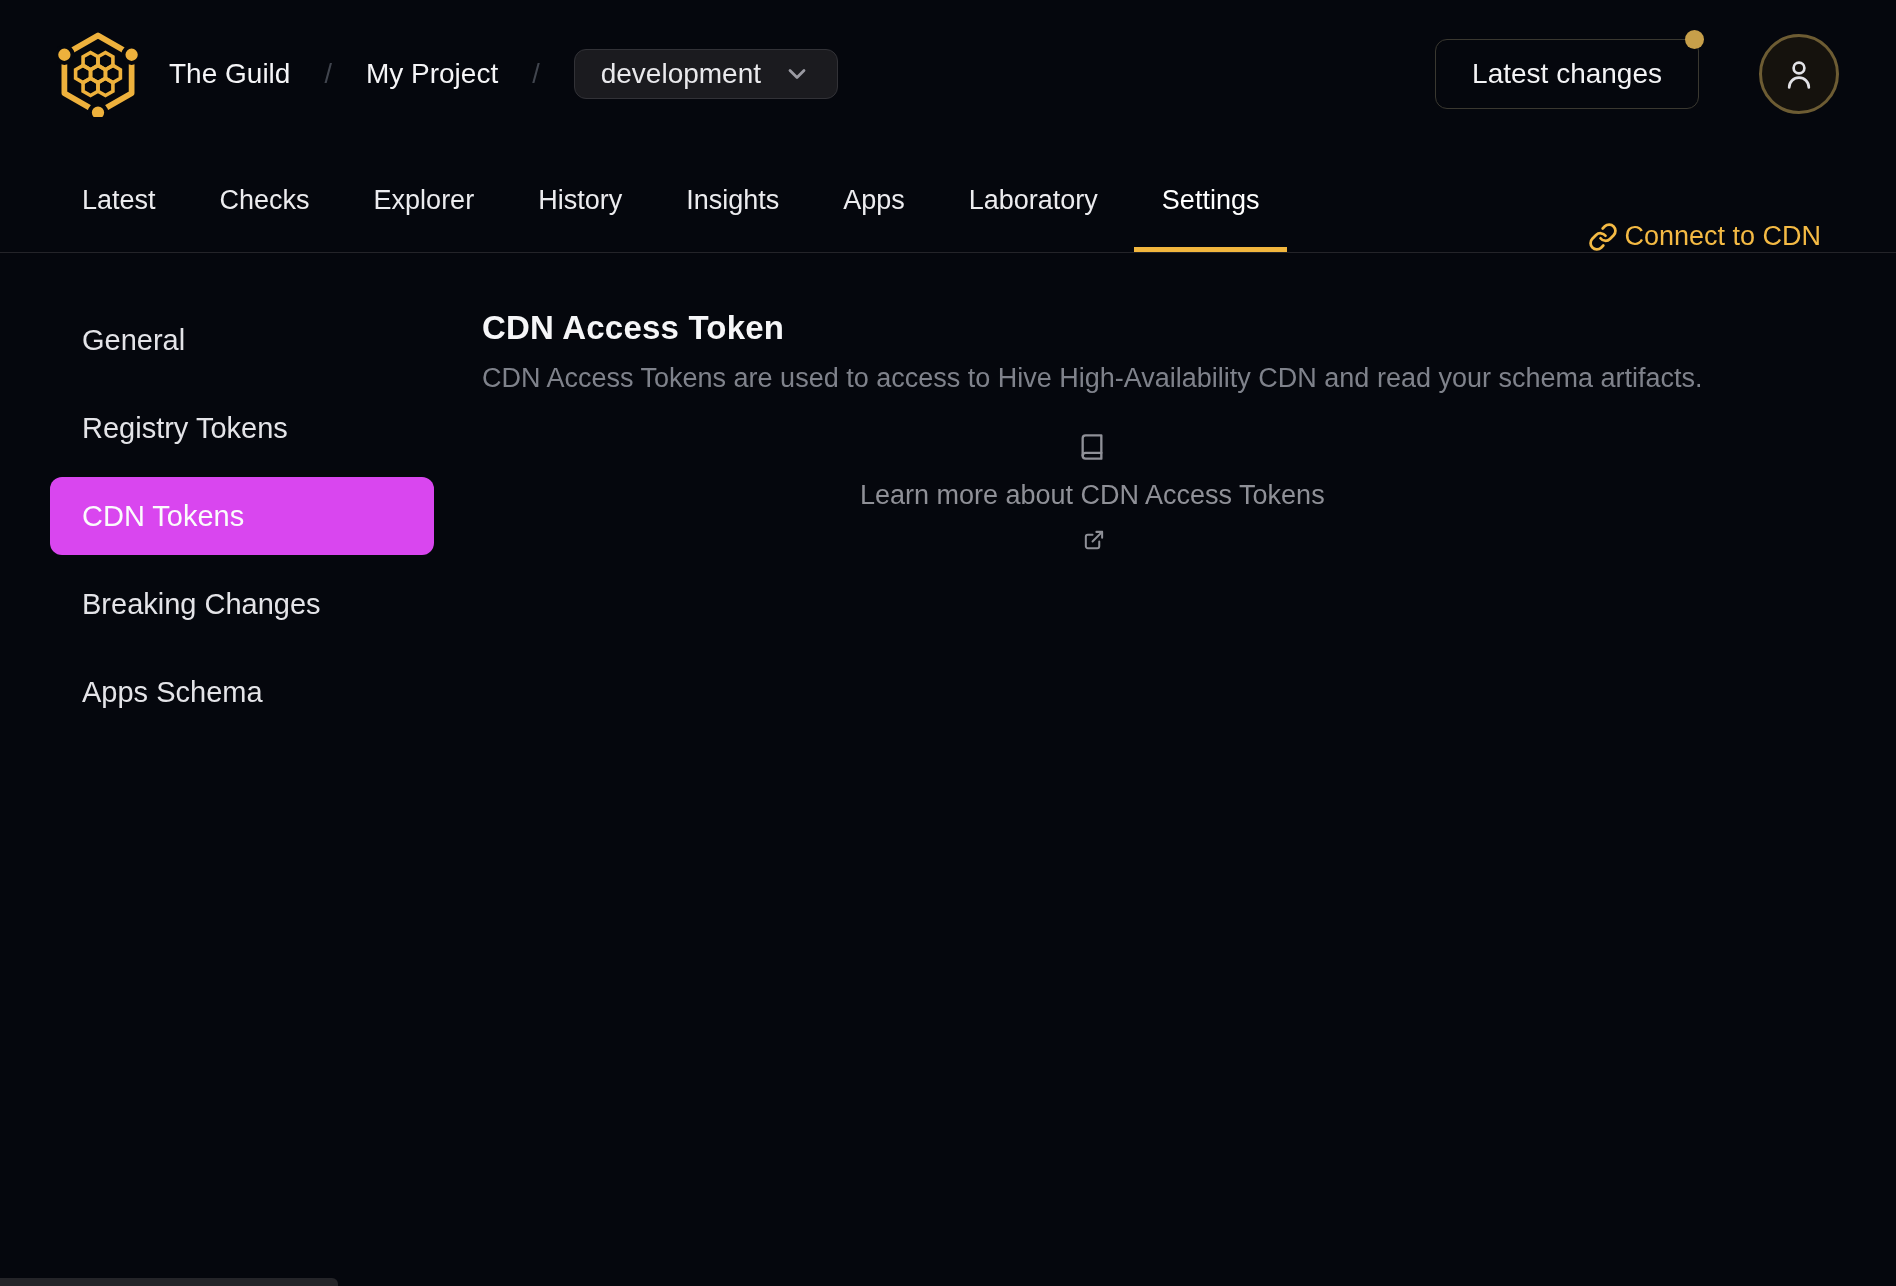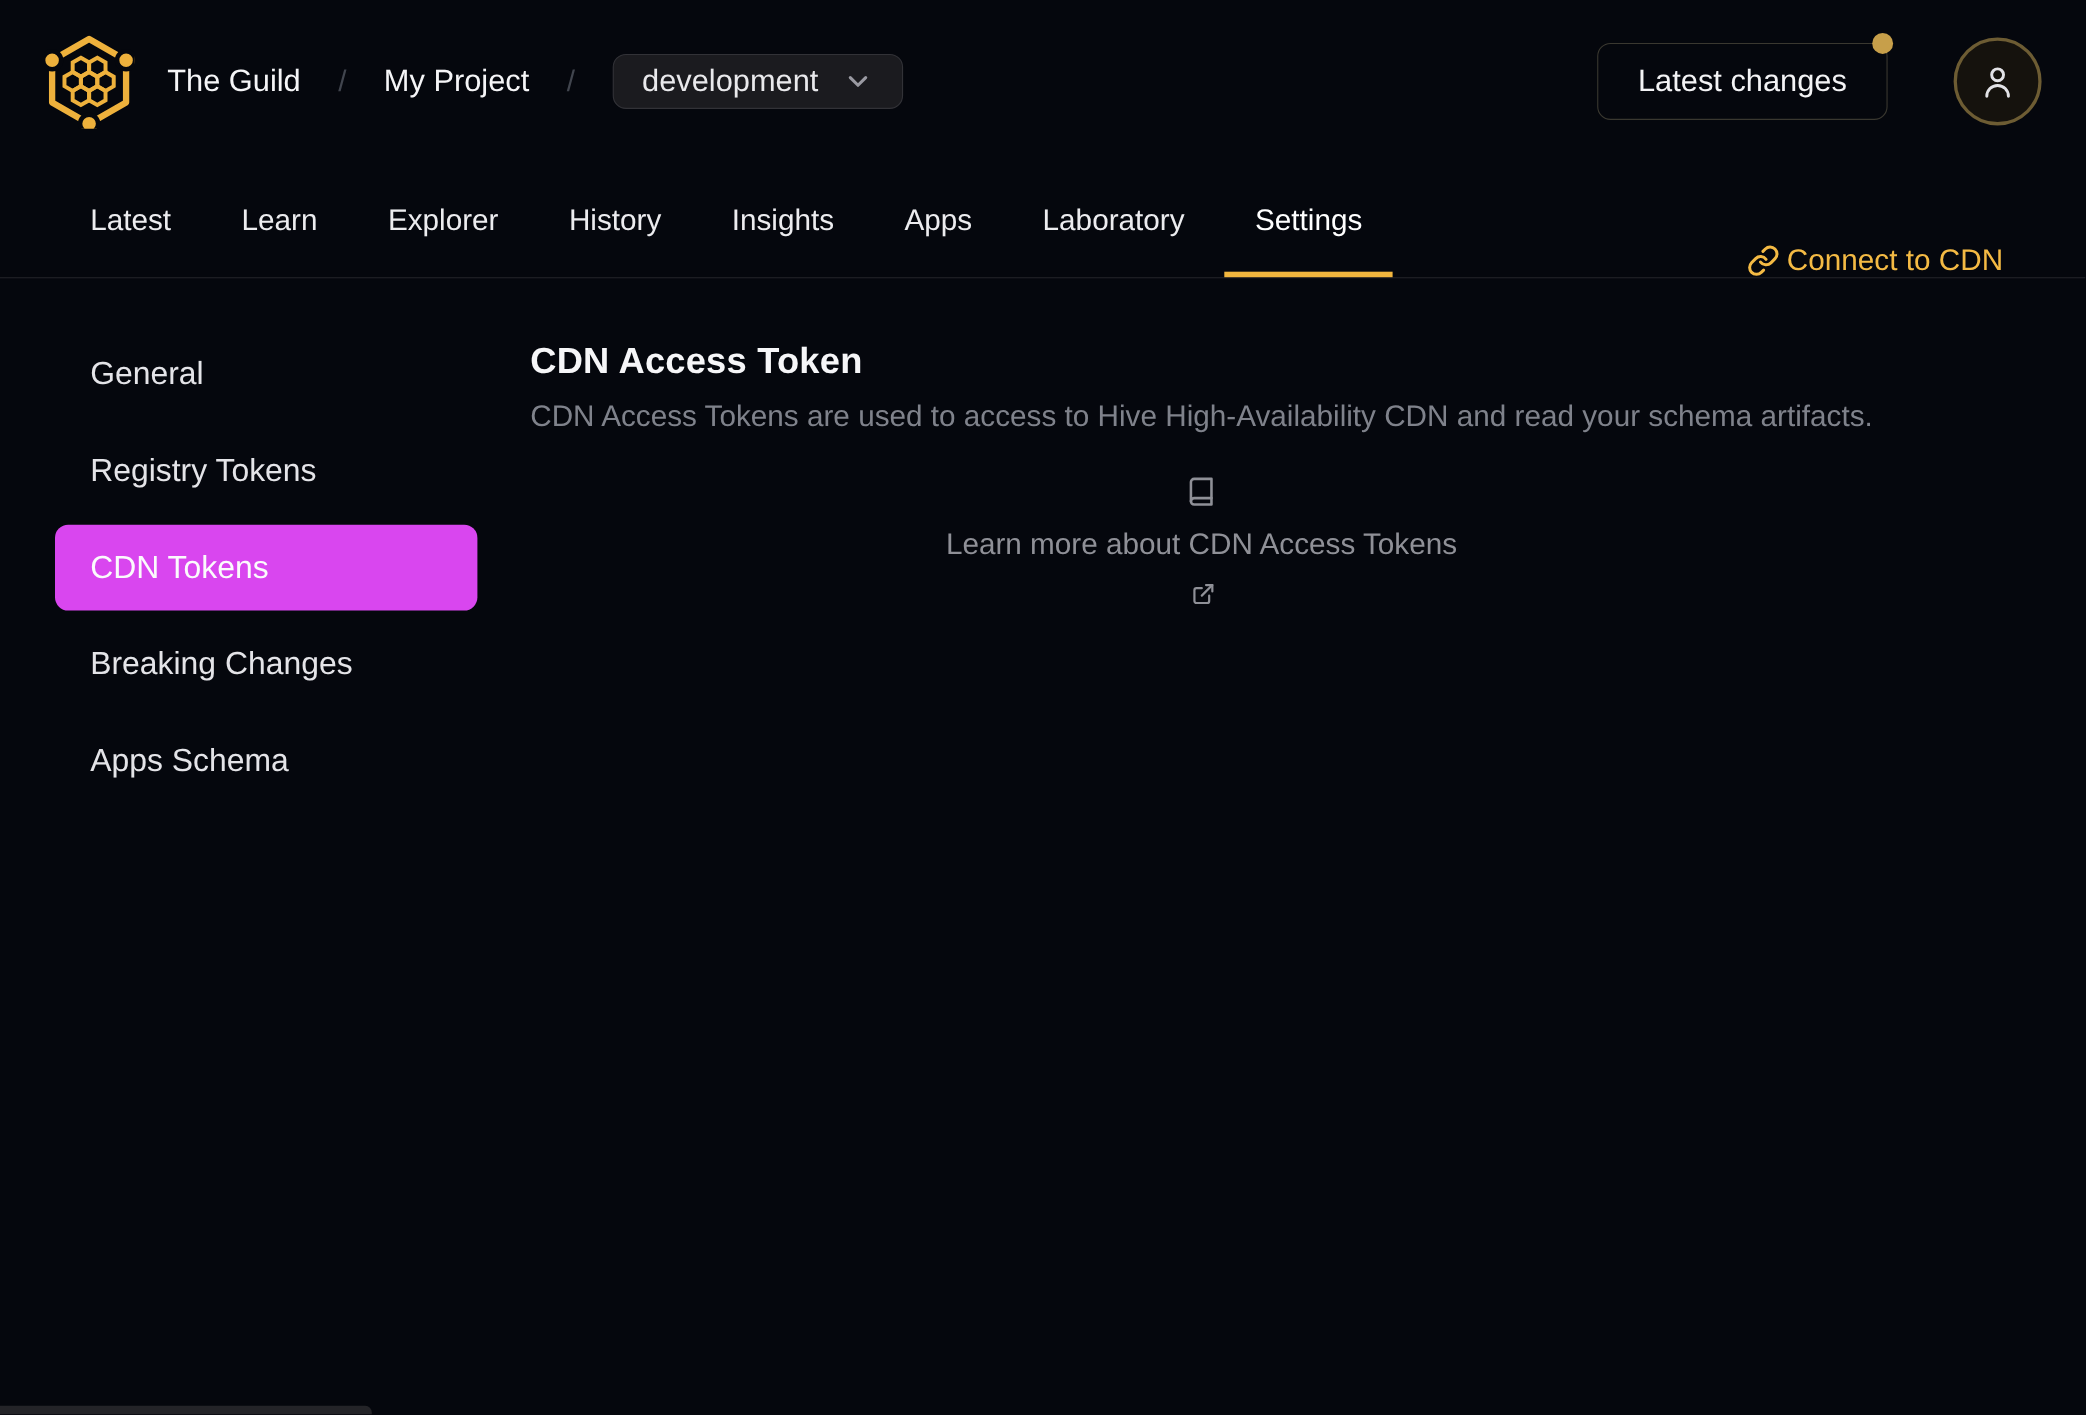--- a/index.html
+++ b/index.html
@@ -5,21 +5,21 @@
   * { margin:0; padding:0; box-sizing:border-box; }
   html,body { width:1896px; height:1286px; overflow:hidden; }
   body {
     background:#05070d;
     color:#f2f2f4;
     font-family:"Liberation Sans", sans-serif;
     position:relative;
   }
 
   
-  .header { display:flex; align-items:center; height:148px; padding:0 40px; }
+  .header { display:flex; align-items:center; height:148px; padding:0 57px; }
   .logo { width:82px; height:86px; flex:none; display:block; }
   .breadcrumb { display:flex; align-items:center; margin-left:30px; gap:34px; font-size:28px; }
   .crumb { color:#f5f5f7; cursor:pointer; }
   .crumb-sep { color:#41454e; font-size:27px; }
   .env-select {
     display:flex; align-items:center; gap:22px;
     margin-left:34px; height:50px; padding:0 26px;
     background:#1b1b1f; border:1px solid #323237; border-radius:12px;
     font-size:28px; color:#e9e9ec; cursor:pointer;
   }
@@ -145,21 +145,21 @@
       <svg width="38" height="38" viewBox="0 0 24 24" fill="none" stroke="#e2e2e6" stroke-width="1.7" stroke-linecap="round">
         <circle cx="12" cy="8.2" r="3.4"></circle>
         <path d="M5.8,20.5 a6.2,6.2 0 0 1 12.4,0"></path>
       </svg>
     </div>
   </div>
 </div>
 
 <div class="tabbar">
   <div class="tab">Latest</div>
-  <div class="tab">Learn</div>
+  <div class="tab">Checks</div>
   <div class="tab">Explorer</div>
   <div class="tab">History</div>
   <div class="tab">Insights</div>
   <div class="tab">Apps</div>
   <div class="tab">Laboratory</div>
   <div class="tab active">Settings</div>
 
   <a class="connect-cdn">
     <svg width="30" height="30" viewBox="0 0 24 24" fill="none" stroke="#f4ba44" stroke-width="2.2" stroke-linecap="round" stroke-linejoin="round">
       <path d="M10 13a5 5 0 0 0 7.54.54l3-3a5 5 0 0 0-7.07-7.07l-1.72 1.71"></path>

